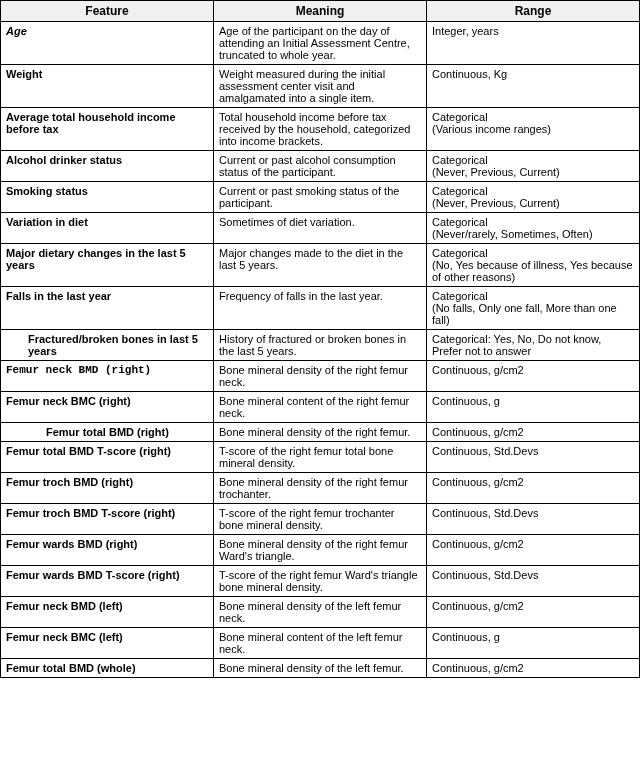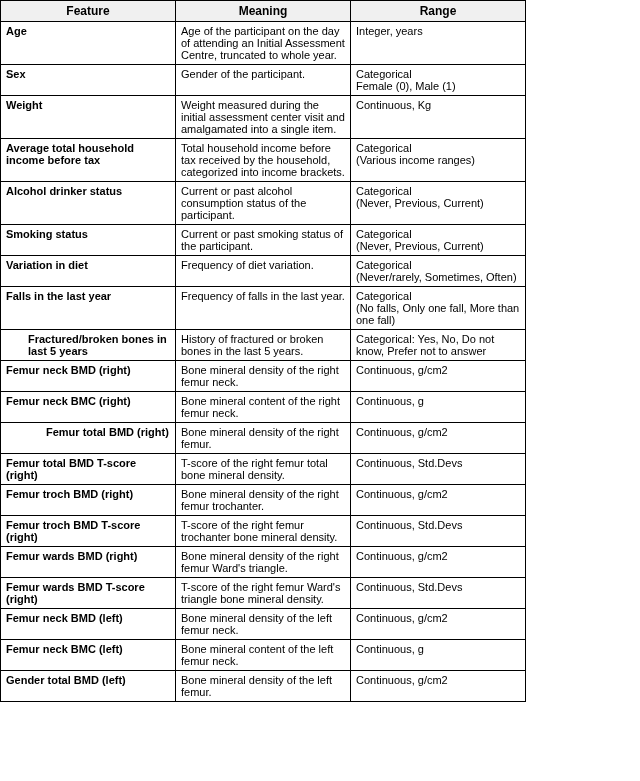--- a/index.html
+++ b/index.html
@@ -4,21 +4,21 @@
   <style>
     * { box-sizing: border-box; margin: 0; padding: 0; }
     body {
       font-family: Arial, sans-serif;
       font-size: 11px;
       background: #fff;
       color: #000;
       width: 640px;
     }
     table {
-      width: 526px;
+      width: 640px;
       border-collapse: collapse;
       table-layout: fixed;
     }
     th, td {
       border: 1px solid #000;
       padding: 3px 5px;
       vertical-align: top;
       word-wrap: break-word;
     }
     th {
@@ -44,28 +44,23 @@
 <table>
   <thead>
     <tr>
       <th>Feature</th>
       <th>Meaning</th>
       <th>Range</th>
     </tr>
   </thead>
   <tbody id="table-body">
   <tr>
-        <td style="font-weight: bold;">Age</td>
+        <td style="font-weight: bold; font-style: italic;">Age</td>
         <td>Age of the participant on the day of attending an Initial Assessment Centre, truncated to whole year.</td>
         <td>Integer, years</td>
-      </tr>
-      <tr>
-        <td style="font-weight: bold;">Sex</td>
-        <td>Gender of the participant.</td>
-        <td>Categorical<br>Female (0), Male (1)</td>
       </tr>
       <tr>
         <td style="font-weight: bold; margin-top: 23px;">Weight</td>
         <td>Weight measured during the initial assessment center visit and amalgamated into a single item.</td>
         <td>Continuous, Kg</td>
       </tr>
       <tr>
         <td style="font-weight: bold; margin-left: 19px;">Average total household income before tax</td>
         <td>Total household income before tax received by the household, categorized into income brackets.</td>
         <td>Categorical<br>(Various income ranges)</td>
@@ -75,35 +70,40 @@
         <td>Current or past alcohol consumption status of the participant.</td>
         <td>Categorical<br>(Never, Previous, Current)</td>
       </tr>
       <tr>
         <td style="font-weight: bold;">Smoking status</td>
         <td>Current or past smoking status of the participant.</td>
         <td>Categorical<br>(Never, Previous, Current)</td>
       </tr>
       <tr>
         <td style="font-weight: bold;">Variation in diet</td>
-        <td>Frequency of diet variation.</td>
+        <td>Sometimes of diet variation.</td>
         <td>Categorical<br>(Never/rarely, Sometimes, Often)</td>
+      </tr>
+      <tr>
+        <td style="font-weight: bold;">Major dietary changes in the last 5 years</td>
+        <td>Major changes made to the diet in the last 5 years.</td>
+        <td>Categorical<br>(No, Yes because of illness, Yes because of other reasons)</td>
       </tr>
       <tr>
         <td style="font-weight: bold;">Falls in the last year</td>
         <td>Frequency of falls in the last year.</td>
         <td>Categorical<br>(No falls, Only one fall, More than one fall)</td>
       </tr>
       <tr>
         <td style="font-weight: bold; padding-left: 27px;">Fractured/broken bones in last 5 years</td>
         <td>History of fractured or broken bones in the last 5 years.</td>
         <td>Categorical: Yes, No, Do not know, Prefer not to answer</td>
       </tr>
       <tr>
-        <td style="font-weight: bold;">Femur neck BMD (right)</td>
+        <td style="font-weight: bold; font-family: Liberation Mono, monospace;">Femur neck BMD (right)</td>
         <td>Bone mineral density of the right femur neck.</td>
         <td>Continuous, g/cm2</td>
       </tr>
       <tr>
         <td style="font-weight: bold;">Femur neck BMC (right)</td>
         <td>Bone mineral content of the right femur neck.</td>
         <td>Continuous, g</td>
       </tr>
       <tr>
         <td style="font-weight: bold; padding-left: 45px;">Femur total BMD (right)</td>
@@ -139,18 +139,18 @@
         <td style="font-weight: bold;">Femur neck BMD (left)</td>
         <td>Bone mineral density of the left femur neck.</td>
         <td>Continuous, g/cm2</td>
       </tr>
       <tr>
         <td style="font-weight: bold;">Femur neck BMC (left)</td>
         <td>Bone mineral content of the left femur neck.</td>
         <td>Continuous, g</td>
       </tr>
       <tr>
-        <td style="font-weight: bold;">Gender total BMD (left)</td>
+        <td style="font-weight: bold;">Femur total BMD (whole)</td>
         <td>Bone mineral density of the left femur.</td>
         <td>Continuous, g/cm2</td>
       </tr>
     </tbody>
 </table>
 
 </body></html>

